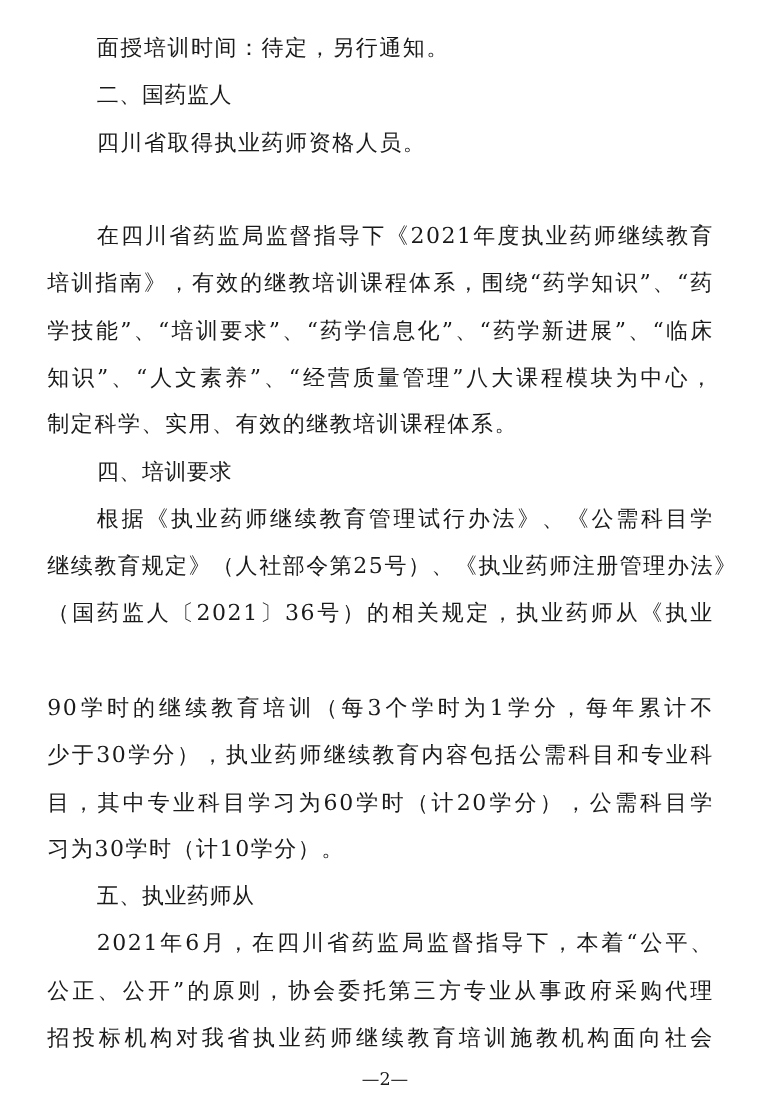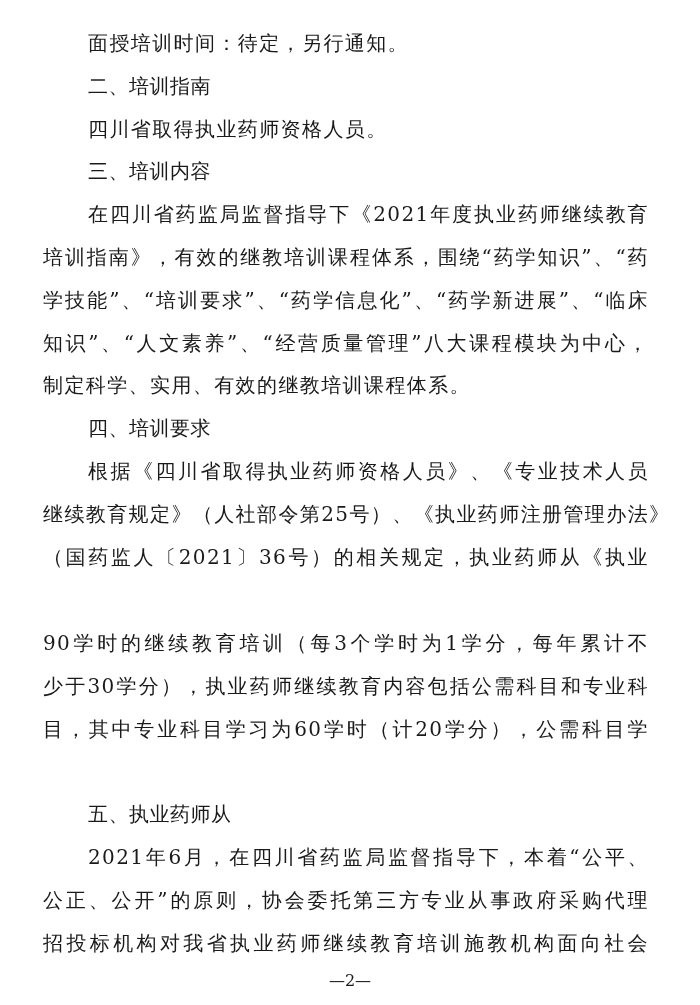--- a/index.html
+++ b/index.html
@@ -26,34 +26,34 @@
   .pagenum {
     position:absolute; top:970px; left:0; width:700px; text-align:center;
     font-size:16px; line-height:22px;
   }
 </style>
 </head>
 <body>
 
 <div class="page">
   <div class="line indent last" style="top:29px">面授培训时间：待定，另行通知。</div>
-  <div class="line indent heading" style="top:72px">二、培训指南</div>
+  <div class="line indent heading" style="top:72px">二、国药监人</div>
   <div class="line indent last" style="top:115px">四川省取得执业药师资格人员。</div>
-  <div class="line indent heading" style="top:157px">三、培训内容</div>
   <div class="line indent" style="top:200px">在四川省药监局监督指导下《2021年度执业药师继续教育</div>
   <div class="line" style="top:243px">培训指南》，有效的继教培训课程体系，围绕“药学知识”、“药</div>
   <div class="line" style="top:286px">学技能”、“培训要求”、“药学信息化”、“药学新进展”、“临床</div>
   <div class="line" style="top:329px">知识”、“人文素养”、“经营质量管理”八大课程模块为中心，</div>
   <div class="line last" style="top:371px">制定科学、实用、有效的继教培训课程体系。</div>
   <div class="line indent heading" style="top:414px">四、培训要求</div>
-  <div class="line indent" style="top:457px">根据《四川省取得执业药师资格人员》、《专业技术人员</div>
+  <div class="line indent" style="top:457px">根据《执业药师继续教育管理试行办法》、《公需科目学</div>
   <div class="line" style="top:500px">继续教育规定》（人社部令第25号）、《执业药师注册管理办法》</div>
   <div class="line" style="top:543px">（国药监人〔2021〕36号）的相关规定，执业药师从《执业</div>
   <div class="line" style="top:629px">90学时的继续教育培训（每3个学时为1学分，每年累计不</div>
   <div class="line" style="top:672px">少于30学分），执业药师继续教育内容包括公需科目和专业科</div>
   <div class="line" style="top:715px">目，其中专业科目学习为60学时（计20学分），公需科目学</div>
+  <div class="line last" style="top:757px">习为30学时（计10学分）。</div>
   <div class="line indent heading" style="top:800px">五、执业药师从</div>
   <div class="line indent" style="top:843px">2021年6月，在四川省药监局监督指导下，本着“公平、</div>
   <div class="line" style="top:886px">公正、公开”的原则，协会委托第三方专业从事政府采购代理</div>
   <div class="line" style="top:929px">招投标机构对我省执业药师继续教育培训施教机构面向社会</div>
 
   <div class="pagenum">—2—</div>
 </div>
 
 </body></html>

